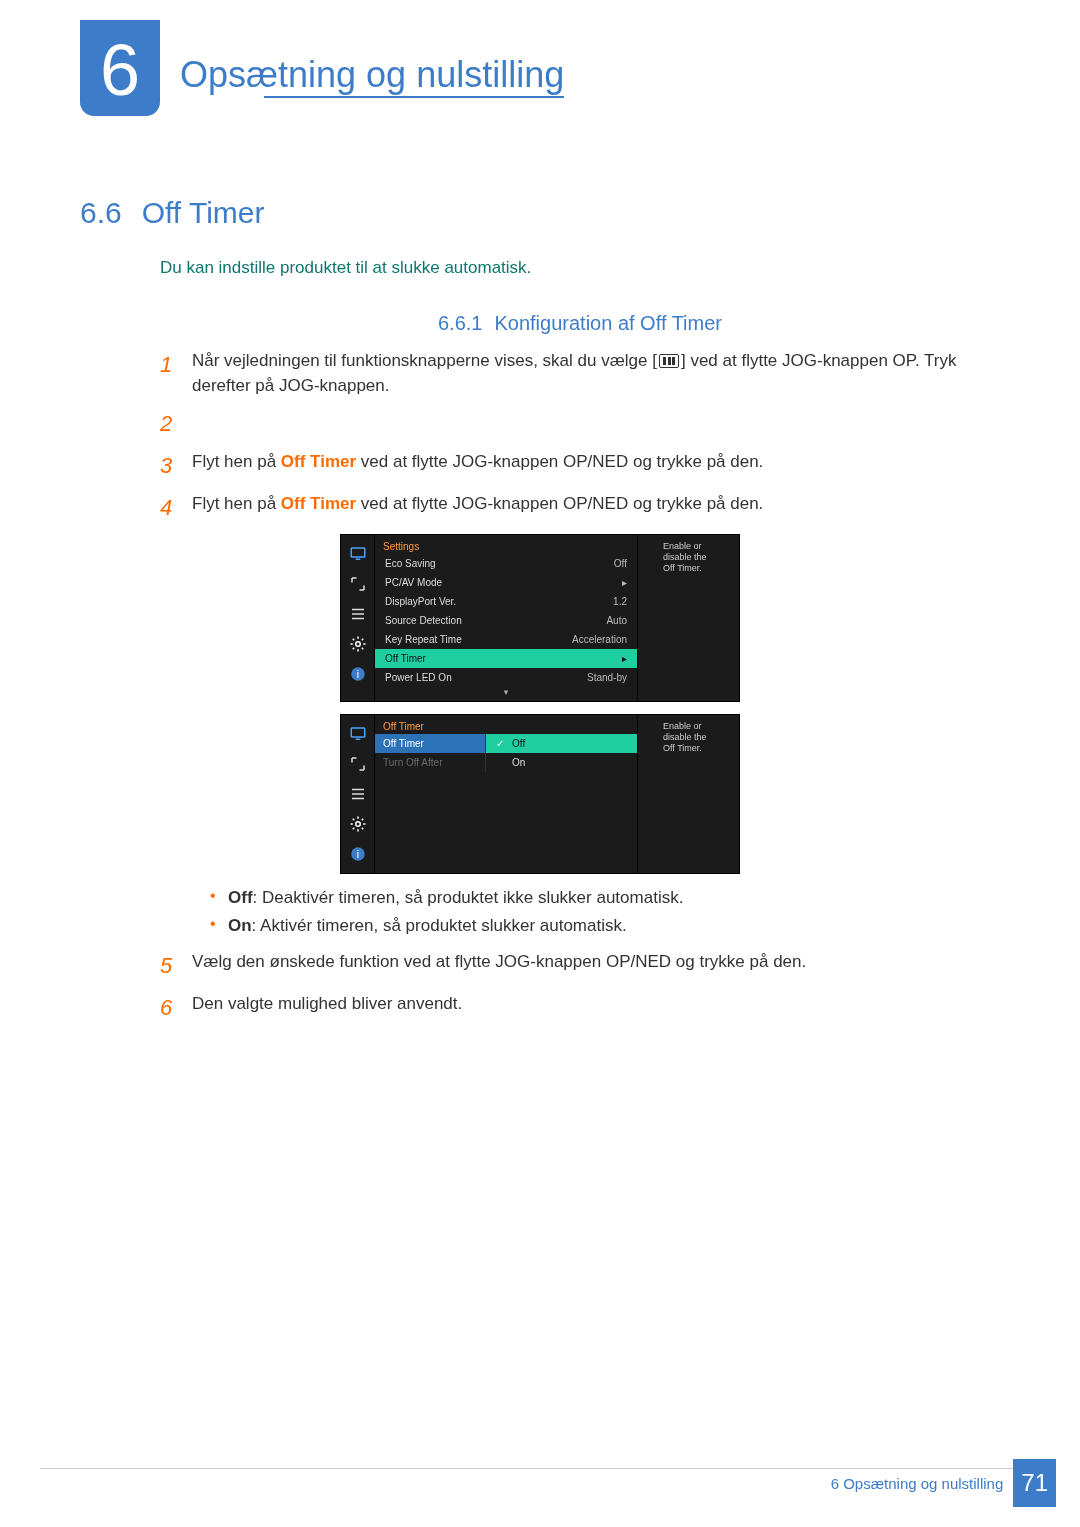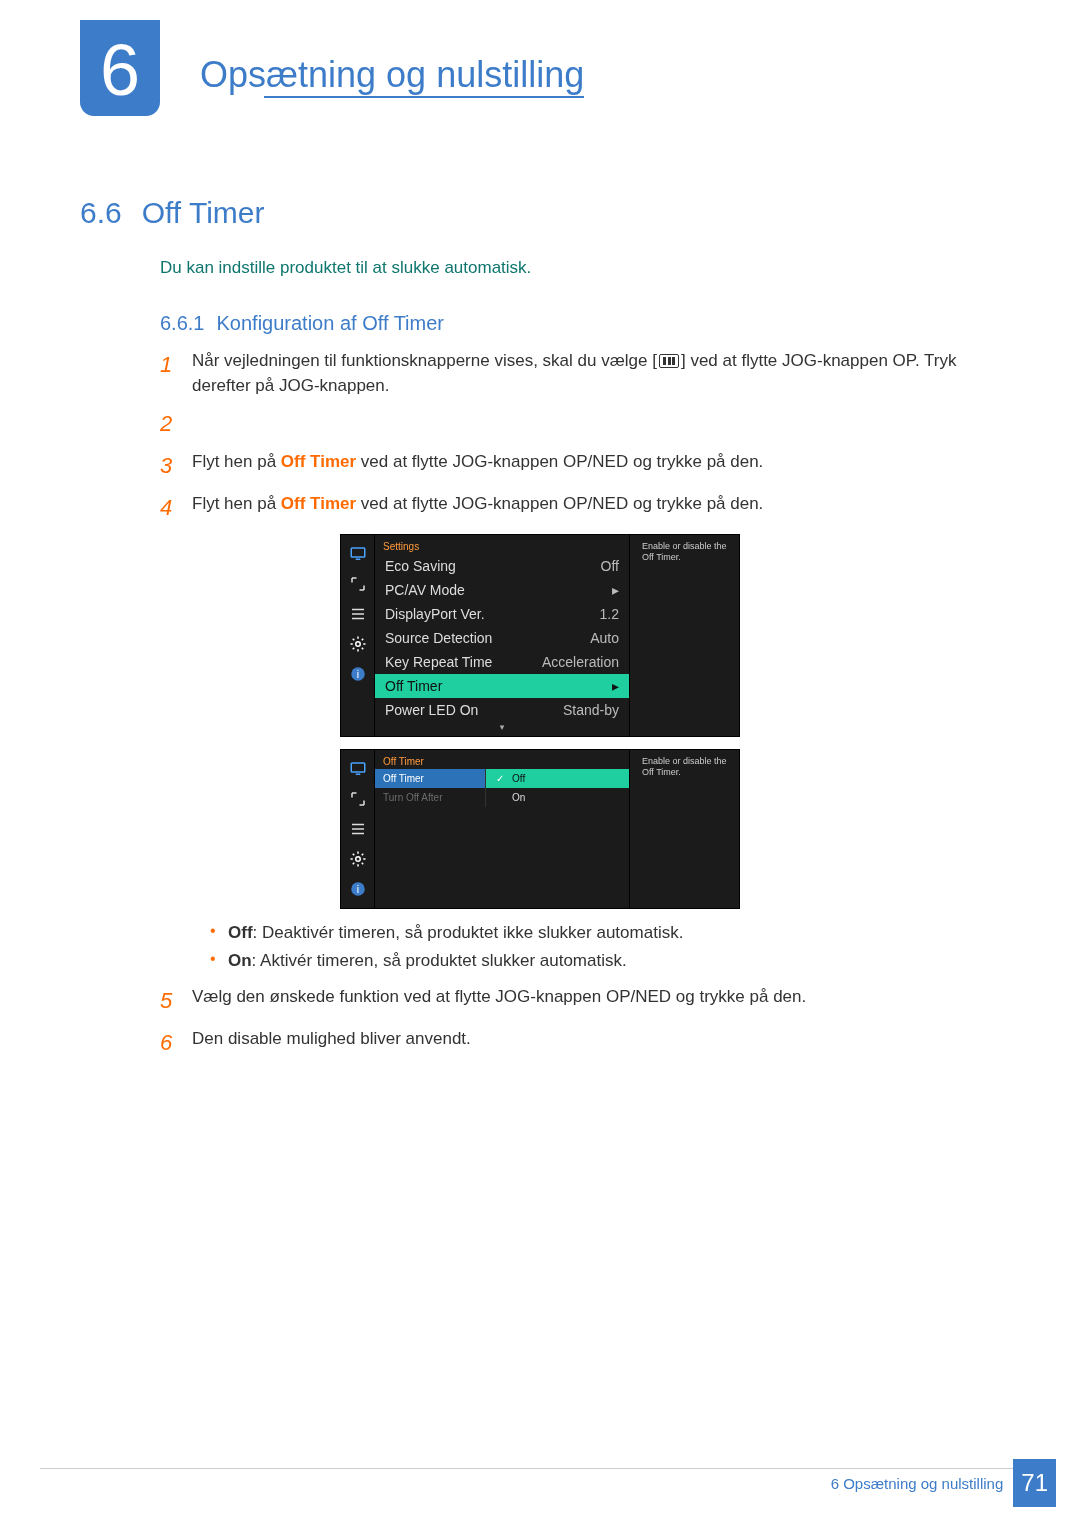--- a/index.html
+++ b/index.html
@@ -7,30 +7,30 @@
   .page { width:1080px; height:1527px; position:relative; padding:20px 80px 60px 80px; }
 
   .chapter-head { display:flex; align-items:flex-start; }
   .chapter-badge {
     width:80px; height:96px; background:#3d7cc9;
     border-radius:0 0 14px 14px; color:#fff; font-size:72px; font-weight:400;
     display:flex; align-items:center; justify-content:center;
     line-height:1; padding-top:4px;
   }
   .chapter-title {
-    color:#3d7cc9; font-size:36px; font-weight:400; margin-left:40px; margin-top:34px;
+    color:#3d7cc9; font-size:36px; font-weight:400; margin-left:20px; margin-top:34px;
   }
   .chapter-rule { border-top:2px solid #3d7cc9; margin-left:104px; margin-top:0; }
 
   .section { margin-top:80px; }
   .sec-h { color:#3d7cc9; font-size:30px; font-weight:400; }
   .sec-h .num { margin-right:20px; }
   .para { margin-top:28px; margin-left:80px; font-size:17px; color:#0f766e; }
 
-  .subsec-h { color:#3d7cc9; font-size:20px; font-weight:400; margin-top:34px; margin-left:80px; }
+  .subsec-h { color:#3d7cc9; font-size:20px; font-weight:400; margin-top:34px; margin-left:80px;text-align:center; }
   .subsec-h .num { margin-right:12px; }
 
   .steps { margin-top:14px; margin-left:80px; }
   .step { display:flex; align-items:flex-start; margin-bottom:10px; font-size:17px; line-height:1.45; }
   .step .snum { color:#ff6b00; font-style:italic; font-size:22px; width:24px; flex:0 0 24px; }
   .step .sbody { flex:1; padding-left:8px; }
   .bold-orange { color:#ff6b00; font-weight:bold; }
   .inline-icon {
     display:inline-block; width:20px; height:14px; border:1.5px solid #333;
     border-radius:2px; vertical-align:-2px; margin:0 2px; position:relative;
@@ -42,26 +42,26 @@
   .inline-icon::after { right:3px; }
   .inline-icon .mid { position:absolute; top:2px; bottom:2px; left:8.5px; width:3px; background:#333; }
 
   
   .osd-wrap { margin:8px 0 12px 260px; }
   .osd { width:400px; background:#1b1b1b; display:flex; border:1px solid #000; font-size:10px; color:#ccc; }
   .tabcol { width:34px; border-right:1px solid #000; display:flex; flex-direction:column; align-items:center; padding-top:8px; }
   .ticon { width:22px; height:22px; margin-bottom:8px; display:flex; align-items:center; justify-content:center; }
   .midcol { flex:1; }
   .osd-title { color:#ff9a3c; padding:6px 8px 2px 8px; font-size:10px; }
-  .row { display:flex; justify-content:space-between; padding:4px 10px; font-size:14px; color:#ddd;align-items:center; }
+  .row { display:flex; justify-content:space-between; padding:4px 10px; font-size:10px; color:#ddd;align-items:center; }
   .row .val { color:#bbb; }
   .row.hl { background:#1fcfa0; color:#111; }
   .row.hl .val { color:#111; }
   .arrow-down { text-align:center; color:#aaa; font-size:9px; padding:0 0 4px 0; }
-  .rightcol { width:110px; border-left:1px solid #000; padding:6px 12px; font-size:9px; color:#ccc; line-height:1.25; }
+  .rightcol { width:102px; border-left:1px solid #000; padding:6px 25px; font-size:9px; color:#ccc; line-height:1.25; }
 
   .osd2 .midcol { position:relative; }
   .sel-row { display:flex; align-items:stretch; }
   .left-sub { width:110px; }
   .srow { padding:4px 8px; font-size:10px; }
   .srow.hl { background:#2b72b9; color:#fff; }
   .srow.dim { color:#6b6b6b; }
   .opt-pane { flex:1; border-left:1px solid #333; }
   .opt { padding:4px 10px; font-size:10px; color:#ddd; display:flex; align-items:center; }
   .opt.hl { background:#1fcfa0; color:#111; }
@@ -264,21 +264,21 @@
       </div>
     </div>
 
     <div class="steps">
       <div class="step">
         <span class="snum">5</span>
         <span class="sbody">Vælg den ønskede funktion ved at flytte JOG-knappen OP/NED og trykke på den.</span>
       </div>
       <div class="step">
         <span class="snum">6</span>
-        <span class="sbody">Den disable mulighed bliver anvendt.</span>
+        <span class="sbody">Den valgte mulighed bliver anvendt.</span>
       </div>
     </div>
   </div>
 
   <div class="foot-rule"></div>
   <div class="footer">
     <span class="foot-text">6 Opsætning og nulstilling</span>
     <span class="foot-num">71</span>
   </div>
 </div>

